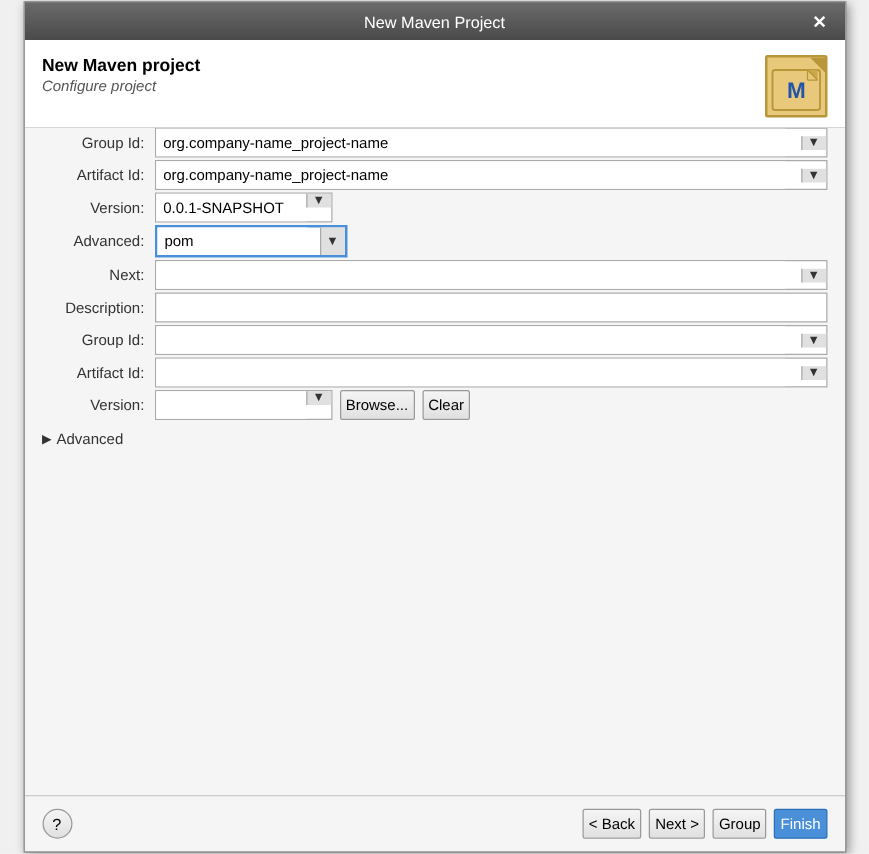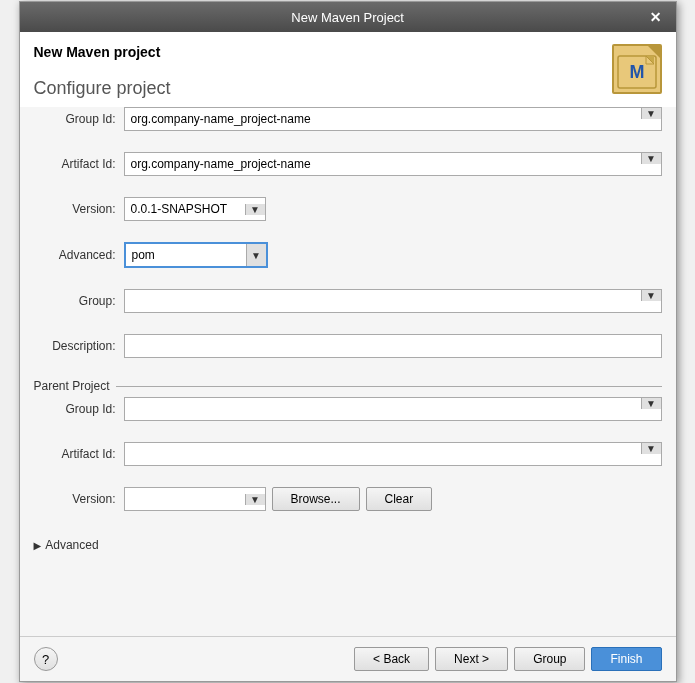--- a/index.html
+++ b/index.html
@@ -52,23 +52,24 @@
       justify-content: space-between;
       padding: 12px 14px 8px 14px;
       background: white;
     }
     .dialog-header-text h2 {
       font-size: 14px;
       font-weight: bold;
       color: #000;
     }
     .dialog-header-text p {
-      font-size: 18px;
+      font-size: 12px;
       color: #555;
-      margin-top: 18px;
+      margin-top: 2px;
+      font-style: italic;
     }
     .maven-icon {
       width: 50px;
       height: 50px;
       position: relative;
     }
     .maven-icon-inner {
       width: 50px;
       height: 50px;
       background: #e8c87a;
@@ -115,39 +116,39 @@
     }
     .section-label span {
       background: #f5f5f5;
       padding-right: 6px;
       position: relative;
       z-index: 1;
     }
     .form-row {
       display: flex;
       align-items: center;
-      margin-bottom: 21px;
+      margin-bottom: 2px;
     }
     .form-label {
       width: 90px;
       font-size: 12px;
       color: #333;
       text-align: right;
       padding-right: 8px;
       flex-shrink: 0;
     }
     .form-control-wrapper {
       flex: 1;
       display: flex;
       align-items: center;
     }
     .input-with-dropdown {
       flex: 1;
       display: flex;
-      align-items: flex-start;
+      align-items: center;
       border: 1px solid #aaa;
       background: white;
       gap: 13px;
     }
     .input-with-dropdown input[type="text"] {
       flex: 1;
       border: none;
       outline: none;
       padding: 4px 6px;
       font-size: 12px;
@@ -160,40 +161,41 @@
       width: 20px;
       cursor: pointer;
       display: flex;
       align-items: center;
       justify-content: center;
       font-size: 10px;
       color: #333;
     }
     .version-combo {
       display: flex;
-      align-items: center;
+      align-items: flex-start;
       border: 1px solid #aaa;
       background: white;
     }
     .version-combo input {
       width: 120px;
       border: none;
       outline: none;
       padding: 4px 6px;
       font-size: 12px;
     }
     .version-combo .dropdown-btn {
       border-left: 1px solid #aaa;
     }
 
     .packaging-combo {
       display: flex;
       align-items: stretch;
       border: 2px solid #4a90d9;
       background: white;
+      gap: 10px;
     }
     .packaging-combo input {
       width: 120px;
       border: none;
       outline: none;
       padding: 4px 6px;
       font-size: 12px;
     }
     .packaging-combo .dropdown-btn {
       border-left: 1px solid #aaa;
@@ -206,21 +208,21 @@
       font-size: 12px;
       outline: none;
     }
     .parent-version-row {
       display: flex;
       align-items: center;
       gap: 6px;
       flex: 1;
     }
     .btn {
-      padding: 4px 18px;
+      padding: 4px 4px;
       font-size: 12px;
       border: 1px solid #999;
       background: linear-gradient(to bottom, #f5f5f5, #e0e0e0);
       cursor: pointer;
       border-radius: 2px;
     }
     .btn-primary {
       background: #4a90d9;
       color: white;
       border-color: #2a70b9;
@@ -337,39 +339,36 @@
       <span class="form-label">Advanced:</span>
       <div class="form-control-wrapper">
         <div class="packaging-combo">
           <input type="text" value="pom" style="">
           <button class="dropdown-btn">▼</button>
         </div>
       </div>
     </div>
 
     <div class="form-row">
-      <span class="form-label">Group:</span>
+      <span class="form-label">Next:</span>
       <div class="form-control-wrapper">
         <div class="input-with-dropdown">
           <input type="text" style="">
           <button class="dropdown-btn">▼</button>
         </div>
       </div>
     </div>
 
     <div class="form-row">
       <span class="form-label">Description:</span>
       <div class="form-control-wrapper">
         <input type="text" class="description-input" style="">
       </div>
     </div>
 
-    <div class="section-label">
-      <span>Parent Project</span>
-    </div>
 
     <div class="form-row">
       <span class="form-label">Group Id:</span>
       <div class="form-control-wrapper">
         <div class="input-with-dropdown">
           <input type="text" style="">
           <button class="dropdown-btn">▼</button>
         </div>
       </div>
     </div>

